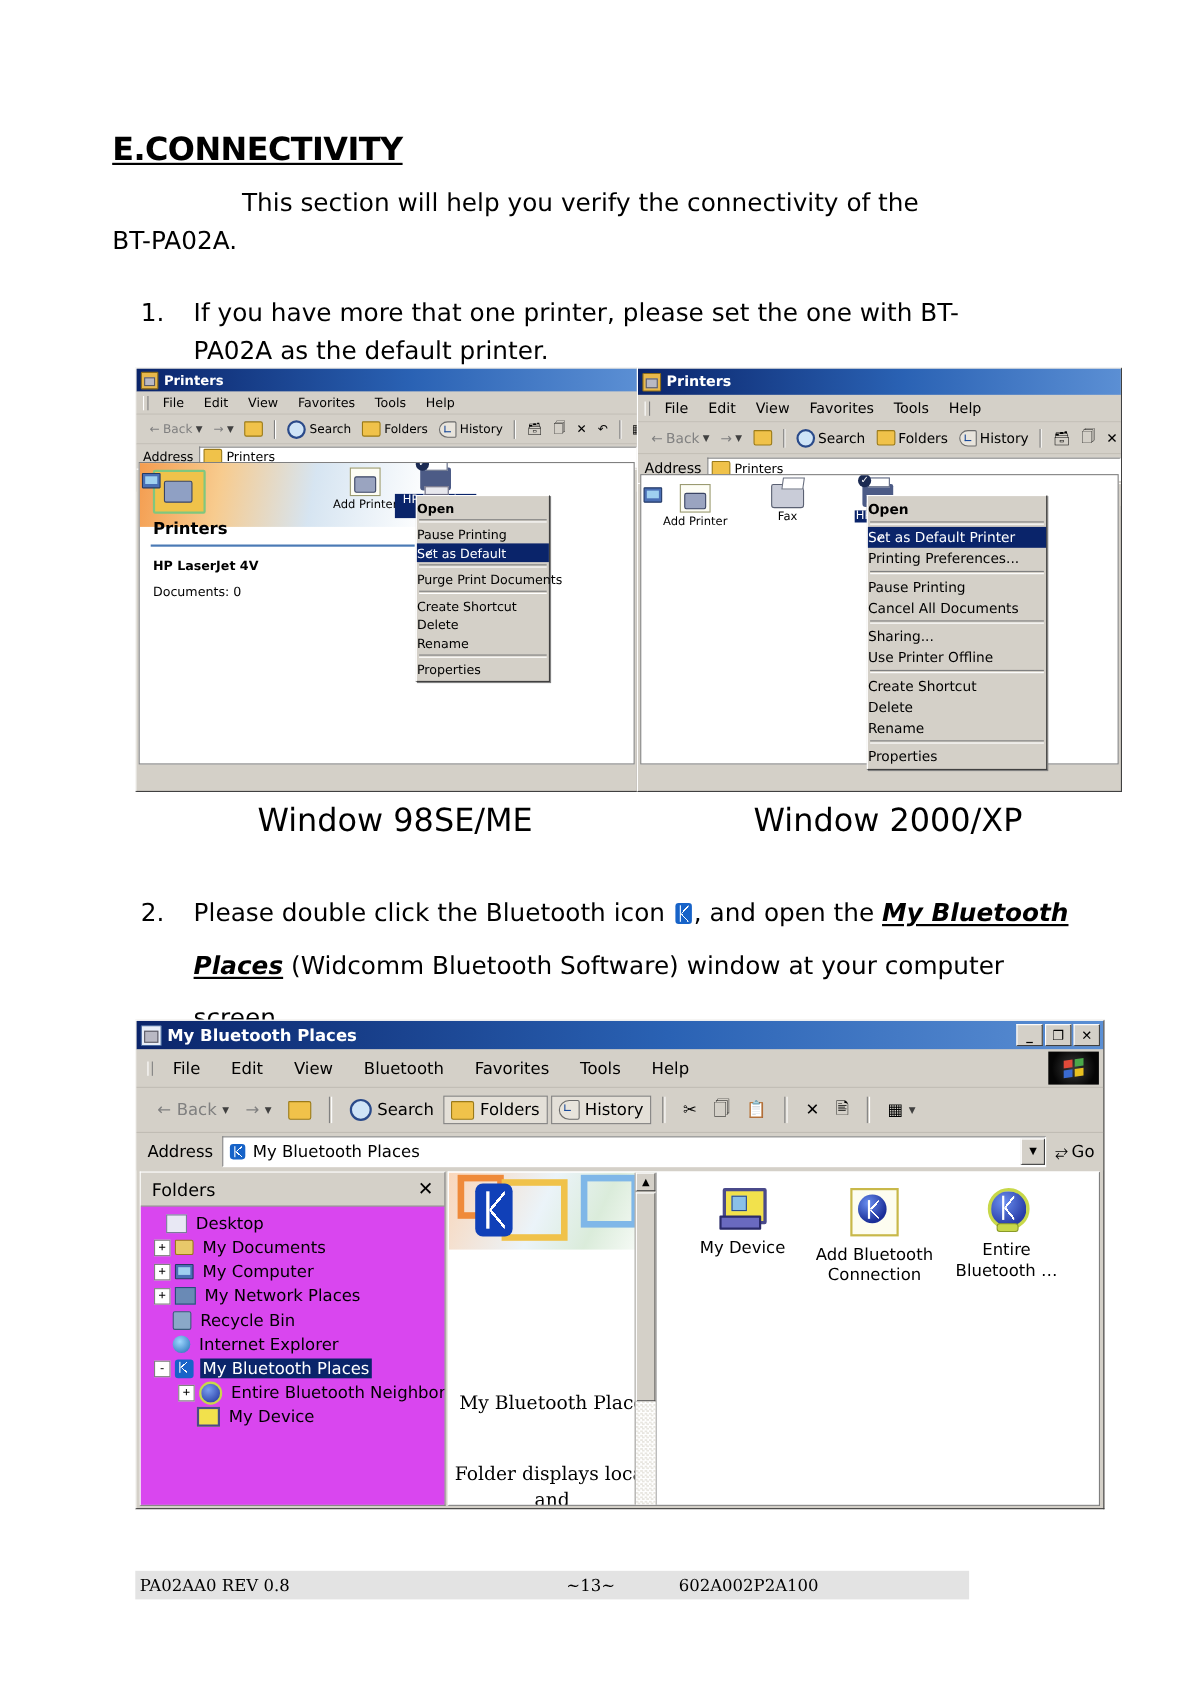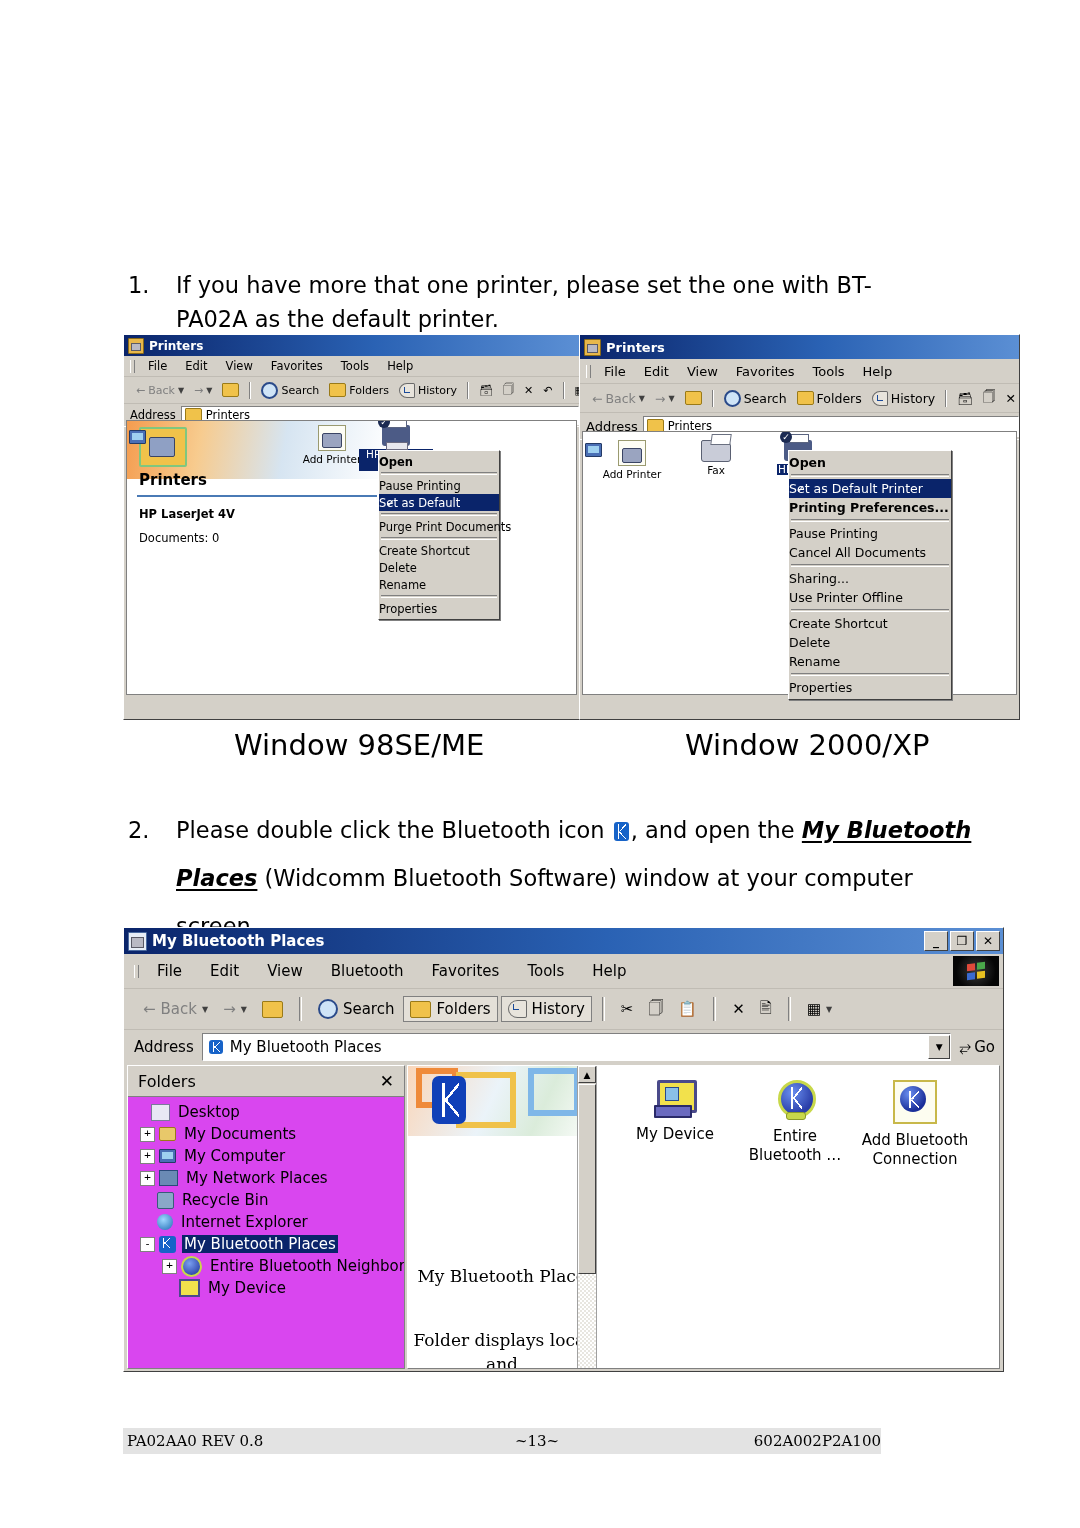--- a/index.html
+++ b/index.html
@@ -620,28 +620,33 @@
     left: 123px; top: 1428px;
     width: 758px; height: 26px;
     background: #e3e3e3;
     font-family: "DejaVu Serif", serif;
     font-size: 15px;
     display: flex;
     align-items: center;
   }
   .footer .f-left { margin-left: 4px; width: 330px; }
   .footer .f-mid { width: 160px; text-align: center; }
-  .footer .f-right { flex: 1 1 auto; text-align: right; margin-right: 0; }
+  .footer .f-right { flex: 1 1 auto; text-align: left; margin-right: 0; }
 </style>
 </head>
 <body>
 
 <div class="page">
 
-
+  <div class="heading">E.CONNECTIVITY</div>
+
+  <div class="intro">
+    <span class="indent"></span><span>This section will help you verify the connectivity of the</span><br>
+    <span>BT-PA02A.</span>
+  </div>
 
   <div class="step" id="step1">
     <span class="num">1.</span>
     <span class="body">If you have more that one printer, please set the one with BT-PA02A as the default printer.</span>
   </div>
 
   <div class="step" id="step2">
     <span class="num">2.</span>
     <span class="body"><span>Please double click the Bluetooth icon </span><span class="bt-inline"></span><span>, and open the </span><span class="bold-ital-ul">My Bluetooth Places</span><span> (Widcomm Bluetooth Software) window at your computer screen.</span></span>
   </div>
@@ -838,21 +843,21 @@
     </div>
   </div>
 
   <div class="ctxmenu" style="left:788px; top:450px; width:162px; font-size:12.5px;">
     <div class="ctx-item bold" style="height:19px;">Open</div>
     <div class="ctx-sep"></div>
     <div class="ctx-item sel" style="height:19px;">
         <span class="chk">✓</span>
         <span>Set as Default Printer</span>
       </div>
-    <div class="ctx-item" style="height:19px;font-weight:bold;">Printing Preferences...</div>
+    <div class="ctx-item" style="height:19px;">Printing Preferences...</div>
     <div class="ctx-sep"></div>
     <div class="ctx-item" style="height:19px;">Pause Printing</div>
     <div class="ctx-item" style="height:19px;">Cancel All Documents</div>
     <div class="ctx-sep"></div>
     <div class="ctx-item" style="height:19px;">Sharing...</div>
     <div class="ctx-item" style="height:19px;">Use Printer Offline</div>
     <div class="ctx-sep"></div>
     <div class="ctx-item" style="height:19px;">Create Shortcut</div>
     <div class="ctx-item" style="height:19px;">Delete</div>
     <div class="ctx-item" style="height:19px;">Rename</div>
@@ -1032,30 +1037,30 @@
 
         <div class="icons-area">
           <div class="bt-icon-cell">
             <div class="g-mydevice glyph">
               <span class="mon"></span>
                 <span class="base"></span>
             </div>
             <span>My Device</span>
           </div>
           <div class="bt-icon-cell">
+            <div class="g-addconn glyph"></div>
+            <span>Add Bluetooth Connection</span>
+          </div>
+          <div class="bt-icon-cell">
             <div class="g-globe glyph">
               <span class="ball"></span>
                 <span class="stand"></span>
             </div>
             <span>Entire Bluetooth …</span>
           </div>
-          <div class="bt-icon-cell">
-            <div class="g-addconn glyph"></div>
-            <span>Add Bluetooth Connection</span>
-          </div>
         </div>
 
       </div>
     </div>
   </div>
 
   <div class="footer">
     <span class="f-left">PA02AA0   REV 0.8</span>
     <span class="f-mid">~13~</span>
     <span class="f-right">602A002P2A100</span>

